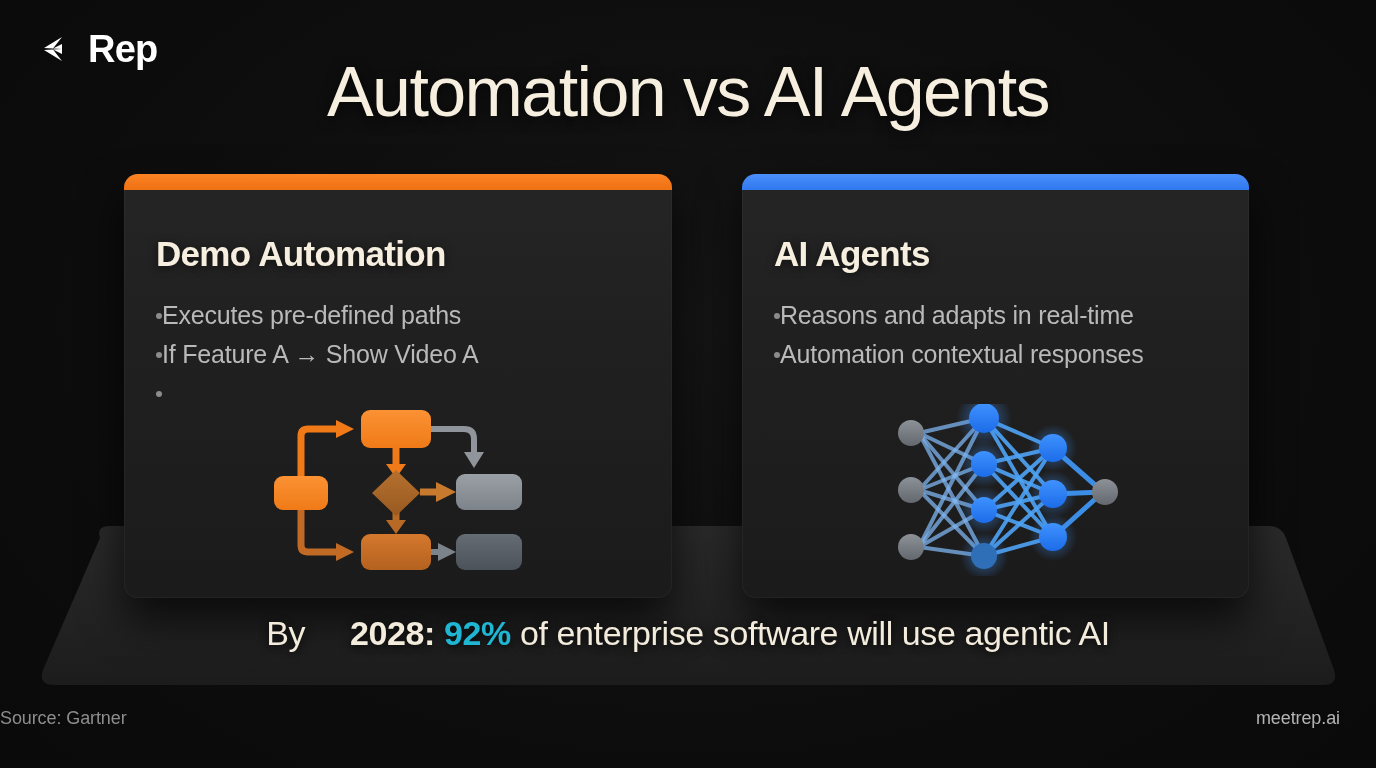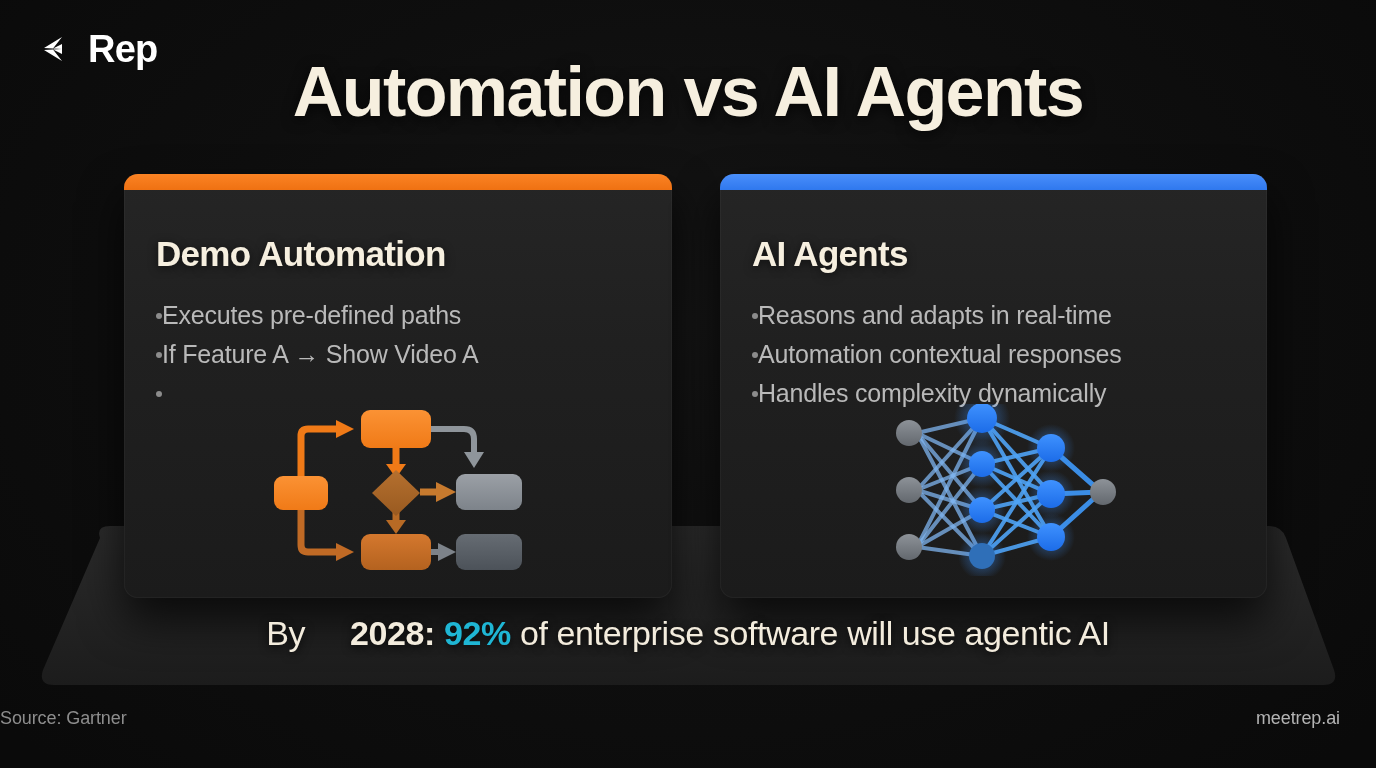--- a/index.html
+++ b/index.html
@@ -25,41 +25,41 @@
   #logo .wordmark {
     font-size: 38px; font-weight: 700; color: #ffffff;
     letter-spacing: -0.8px; line-height: 1;
     font-family: "Liberation Sans", sans-serif;
   }
 
   
   #title {
     position: absolute; left: 0; top: 56px; width: 1376px;
     text-align: center;
-    font-size: 70px; font-weight: 700; letter-spacing: -1.6px;
+    font-size: 70px; font-weight: 400; letter-spacing: -1.6px;
     color: #f6efdf;
     line-height: 1.05;
     text-shadow: 0 3px 14px rgba(0,0,0,0.75);
   }
 
   
   #platform {
     position: absolute; left: 0; top: 524px; width: 1376px; height: 164px;
   }
 
   
   .card {
     position: absolute; top: 174px; height: 424px;
     border-radius: 14px;
     background: linear-gradient(180deg, #252525 0%, #202020 40%, #1b1b1b 100%);
     box-shadow: 0 22px 44px rgba(0,0,0,0.72), 0 0 0 1px rgba(255,255,255,0.035) inset;
     overflow: hidden;
   }
   #card-left  { left: 124px; width: 548px; }
-  #card-right { left: 720px; width: 547px; }
+  #card-right { left: 742px; width: 507px; }
 
   .accent { position: absolute; left: 0; top: 0; width: 100%; height: 16px; }
   .accent-orange { background: linear-gradient(180deg, #fb8324 0%, #ef7112 100%); }
   .accent-blue   { background: linear-gradient(180deg, #4a8ffb 0%, #2f78ee 100%); }
 
   .card-body { position: absolute; left: 0; top: 16px; right: 0; bottom: 0; padding: 44px 32px 0 32px; }
 
   .card-title {
     font-size: 35px; font-weight: 700; letter-spacing: -0.7px;
     color: #f6efdf; margin-bottom: 22px;
@@ -207,24 +207,20 @@
     <div class="card-body">
       <div class="card-title">AI Agents</div>
       <ul class="bullets">
         <li>
           <span class="dot"></span>
           <span>Reasons and adapts in real-time</span>
         </li>
         <li>
           <span class="dot"></span>
           <span>Automation contextual responses</span>
-        </li>
-        <li>
-          <span class="dot"></span>
-          <span>Handles complexity dynamically</span>
         </li>
       </ul>
     </div>
     <div class="figure">
       <svg width="250" height="172" viewBox="0 0 250 172">
         <defs>
           <radialGradient id="glowB">
             <stop offset="0%" stop-color="#3e93ff" stop-opacity="0.55"></stop>
             <stop offset="100%" stop-color="#3e93ff" stop-opacity="0"></stop>
           </radialGradient>

